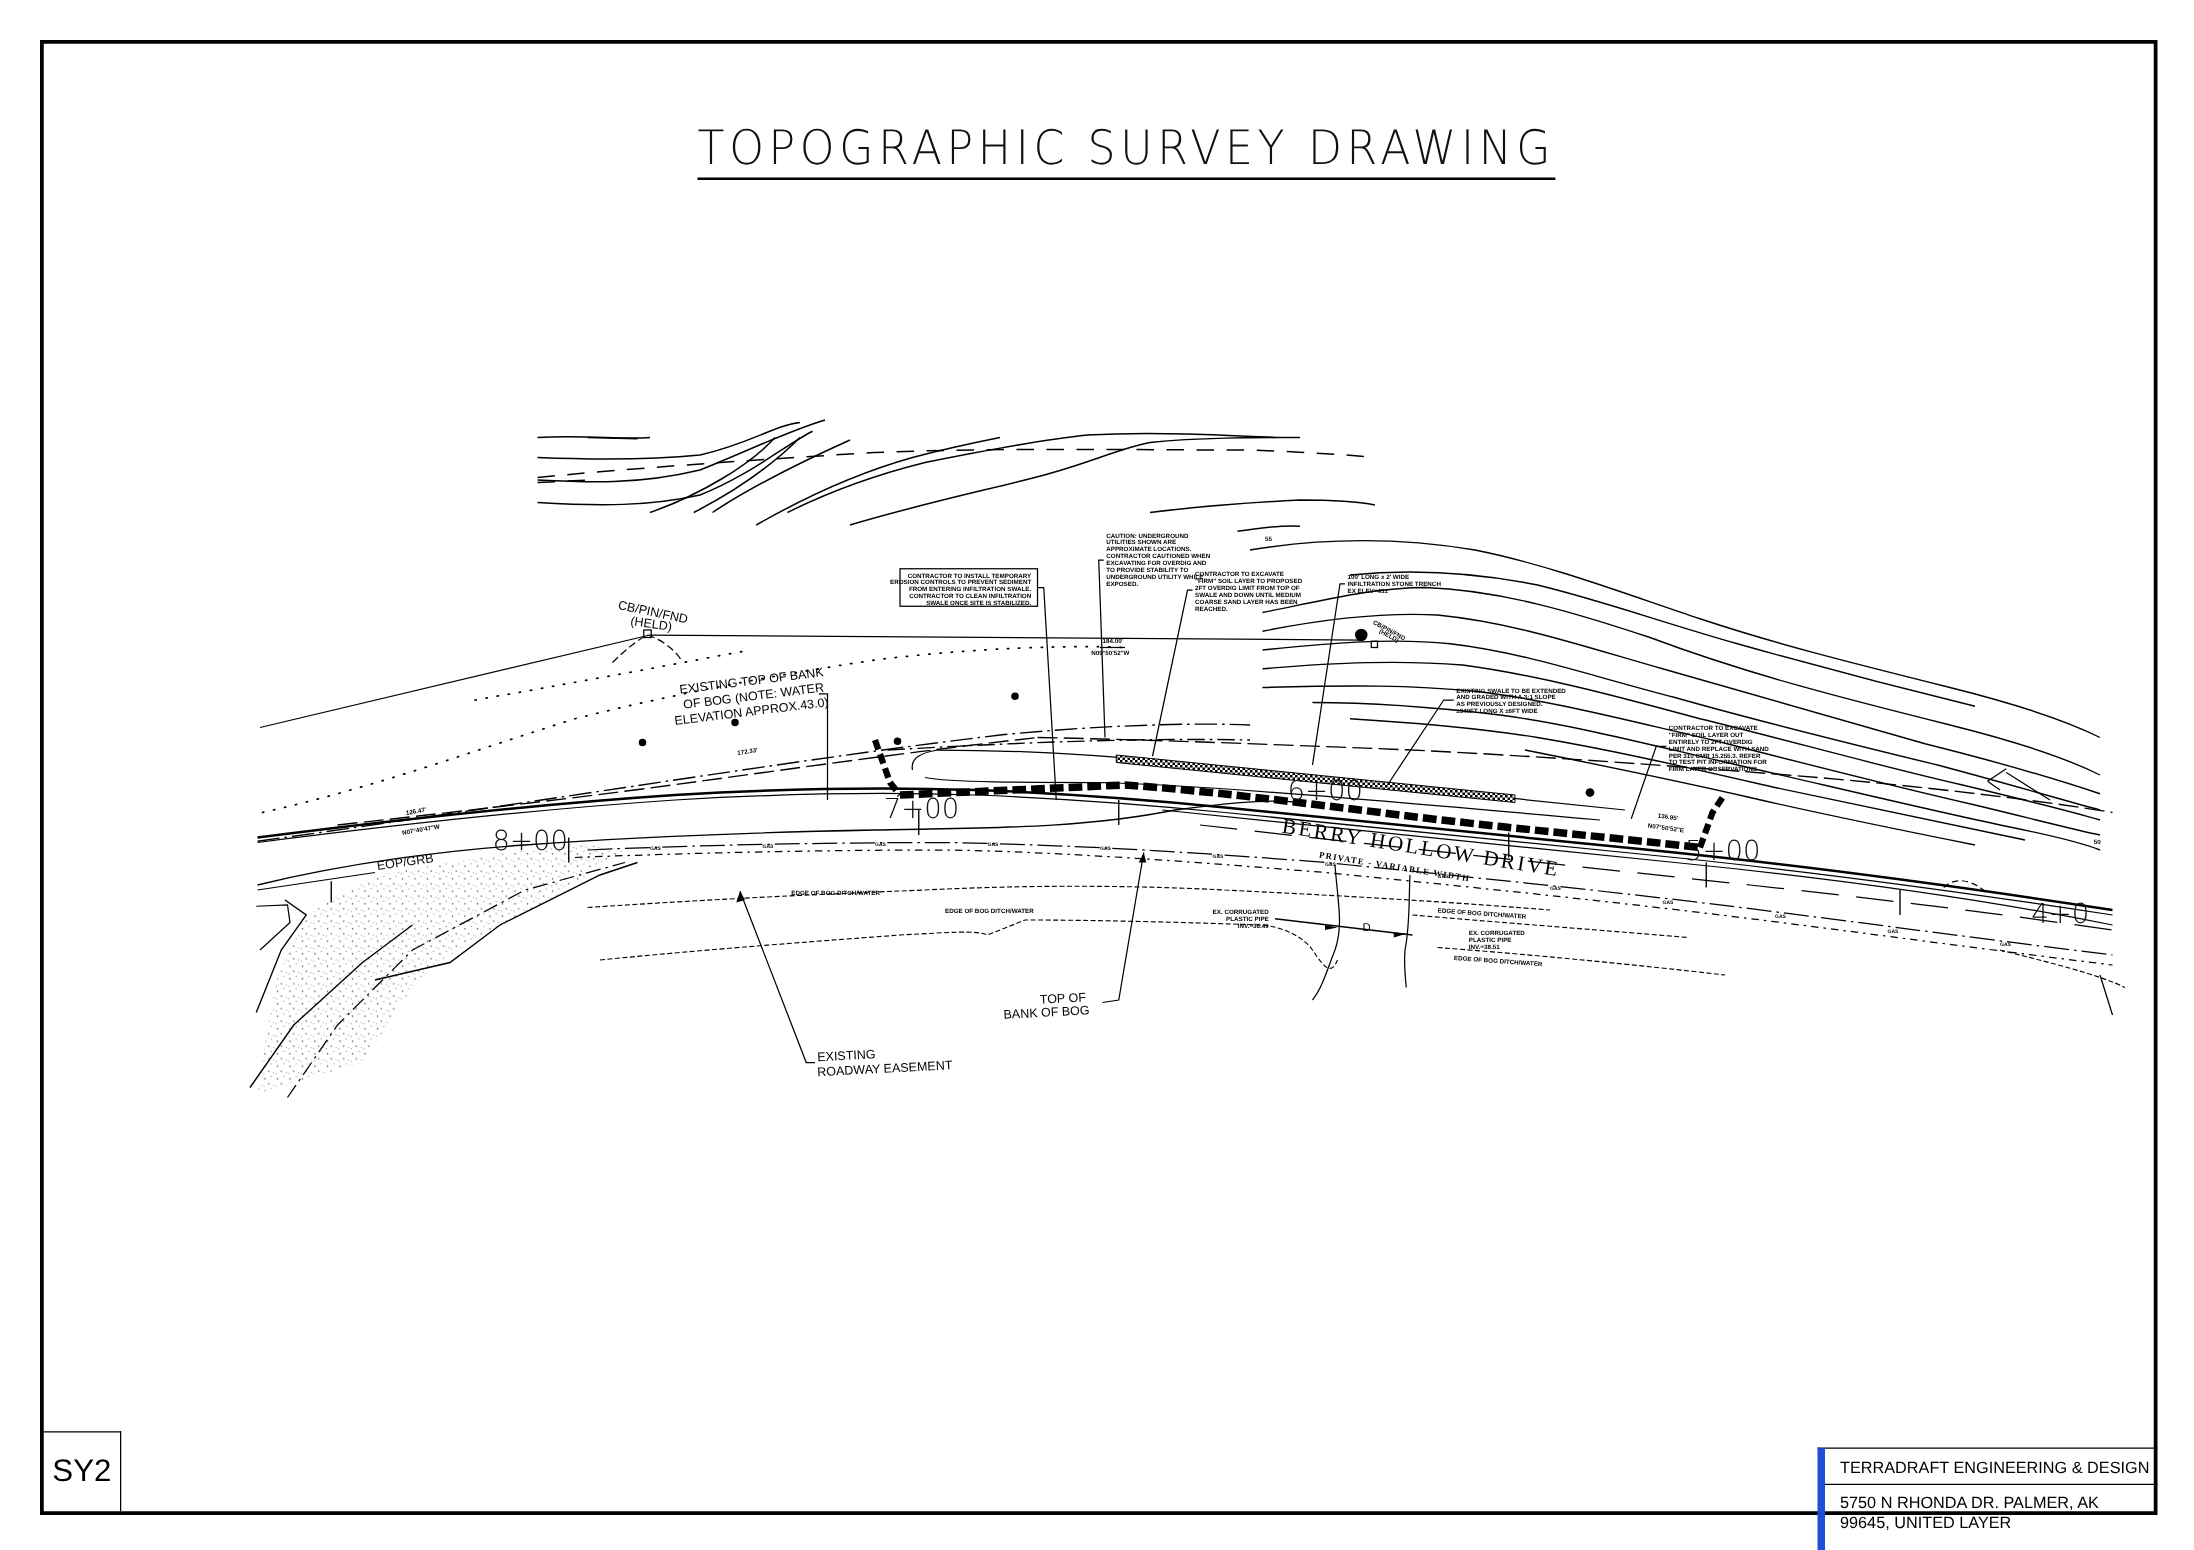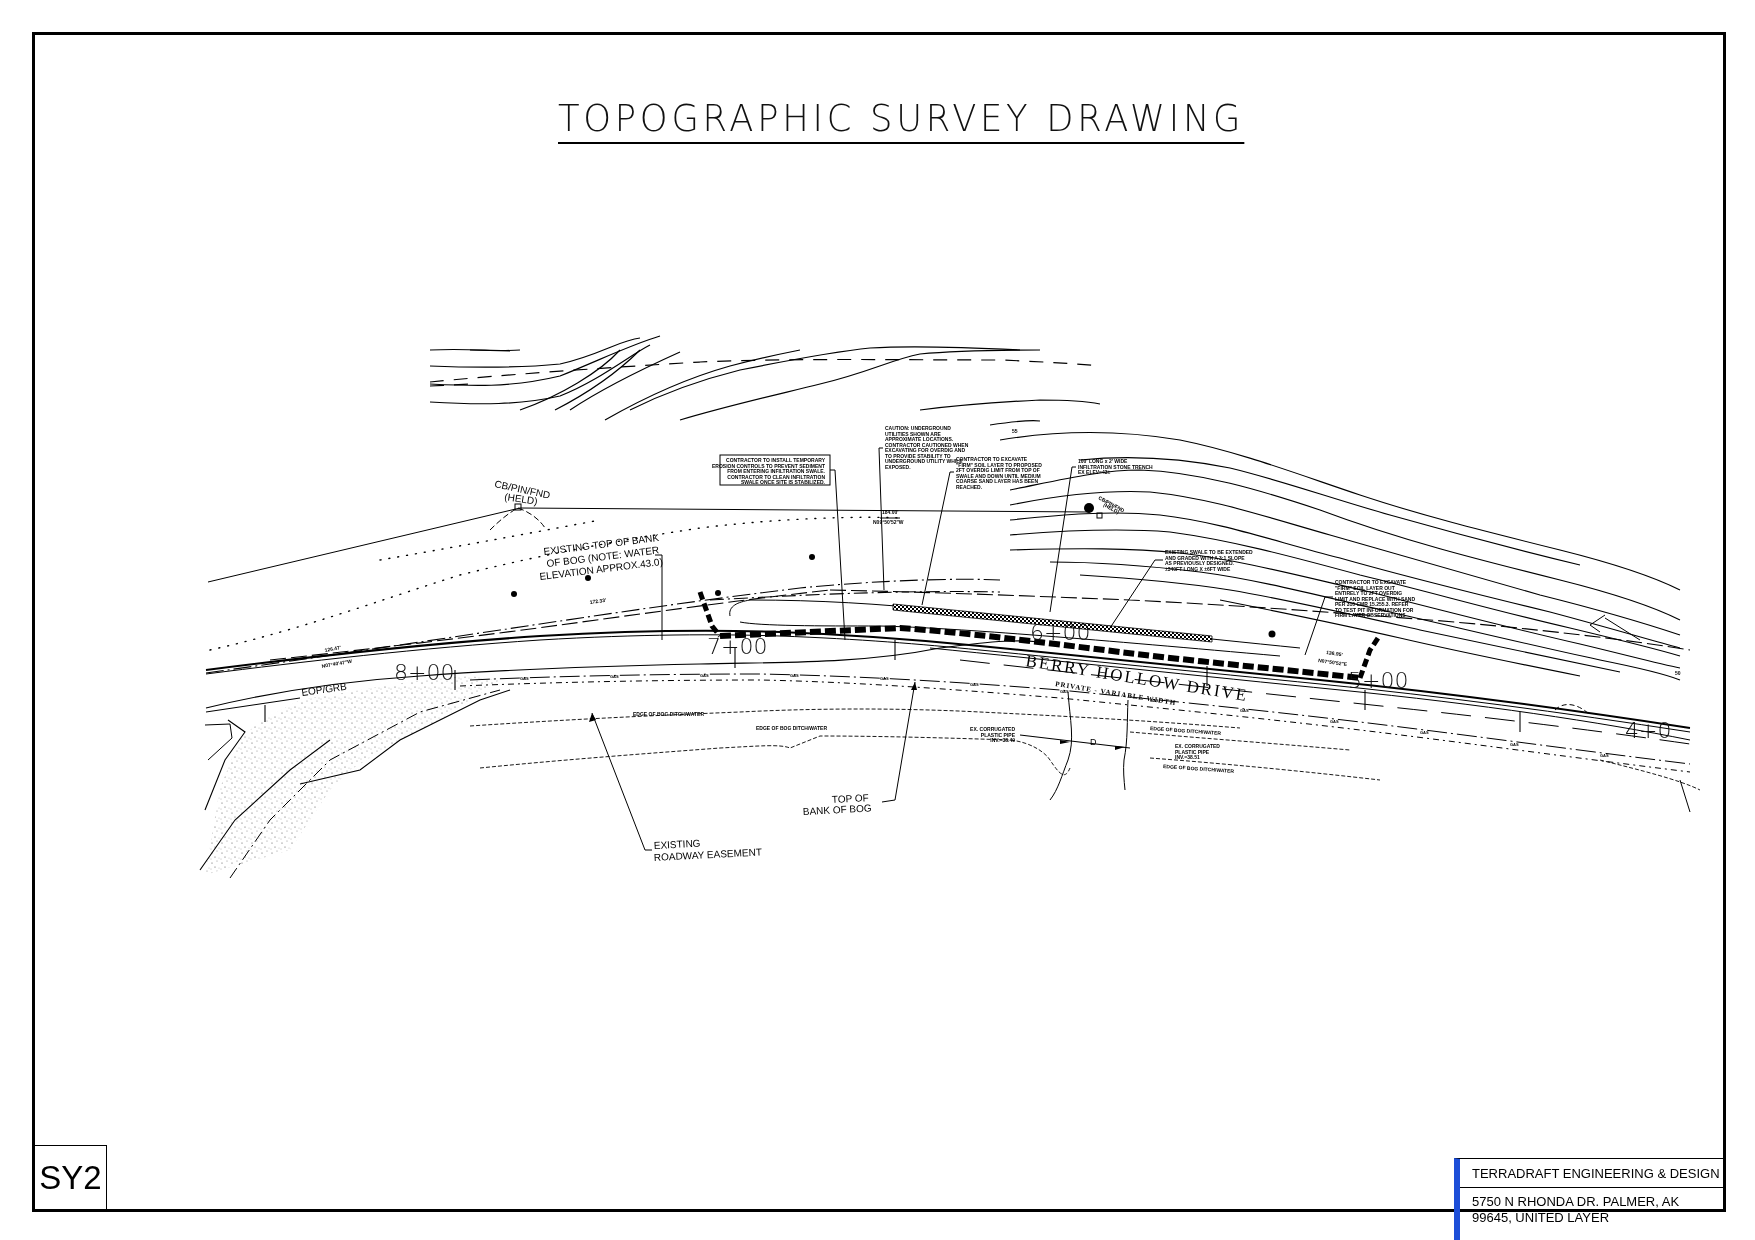--- a/index.html
+++ b/index.html
@@ -1,19 +1,19 @@
 <!DOCTYPE html>
 <html><head>
 <meta charset="utf-8">
 <style>
   html,body{margin:0;padding:0;background:#fff;}
   body{width:1755px;height:1240px;position:relative;overflow:hidden;font-family:"Liberation Sans",sans-serif;}
   .sheet{position:absolute;left:32px;top:32px;width:1694px;height:1180px;border:3px solid #000;box-sizing:border-box;}
   .title{position:absolute;left:558px;top:96px;font-family:"DejaVu Sans",sans-serif;font-weight:200;font-size:38px;letter-spacing:4px;color:#111;border-bottom:2px solid #000;padding-bottom:2px;transform:scaleX(0.93);transform-origin:left;}
-  .sheet-id{position:absolute;left:35px;top:1145px;width:72px;height:64px;border:1px solid #000;border-left:none;border-bottom:none;display:flex;align-items:center;justify-content:center;font-size:33px;color:#000;box-sizing:border-box;}
+  .sheet-id{position:absolute;left:35px;top:1145px;width:62px;height:64px;border:1px solid #000;border-left:none;border-bottom:none;display:flex;align-items:center;justify-content:center;font-size:25px;color:#000;box-sizing:border-box;}
   .title-block{position:absolute;left:1454px;top:1158px;width:272px;height:98px;border-left:6px solid #1d4ed8;border-top:1px solid #000;box-sizing:border-box;}
   .tb-company{height:29px;border-bottom:1px solid #000;font-size:13px;padding:7px 0 0 12px;box-sizing:border-box;}
   .tb-address{font-size:13px;padding:6px 0 0 12px;line-height:16px;}
   svg.drawing{position:absolute;left:0;top:0;}
   .note{font-family:"Liberation Sans",sans-serif;font-weight:bold;font-size:5px;fill:#000;}
   .lbl{font-family:"Liberation Sans",sans-serif;font-size:10px;fill:#000;}
   .sta{font-family:"DejaVu Sans",sans-serif;font-weight:200;font-size:22px;fill:#111;}
   .road{font-family:"Liberation Serif",serif;font-size:17px;fill:#000;letter-spacing:2px;}
   .roadsub{font-family:"Liberation Serif",serif;font-weight:bold;font-size:7px;fill:#000;letter-spacing:1px;}
   .gas{font-family:"Liberation Sans",sans-serif;font-size:4px;fill:#000;font-weight:bold;}

